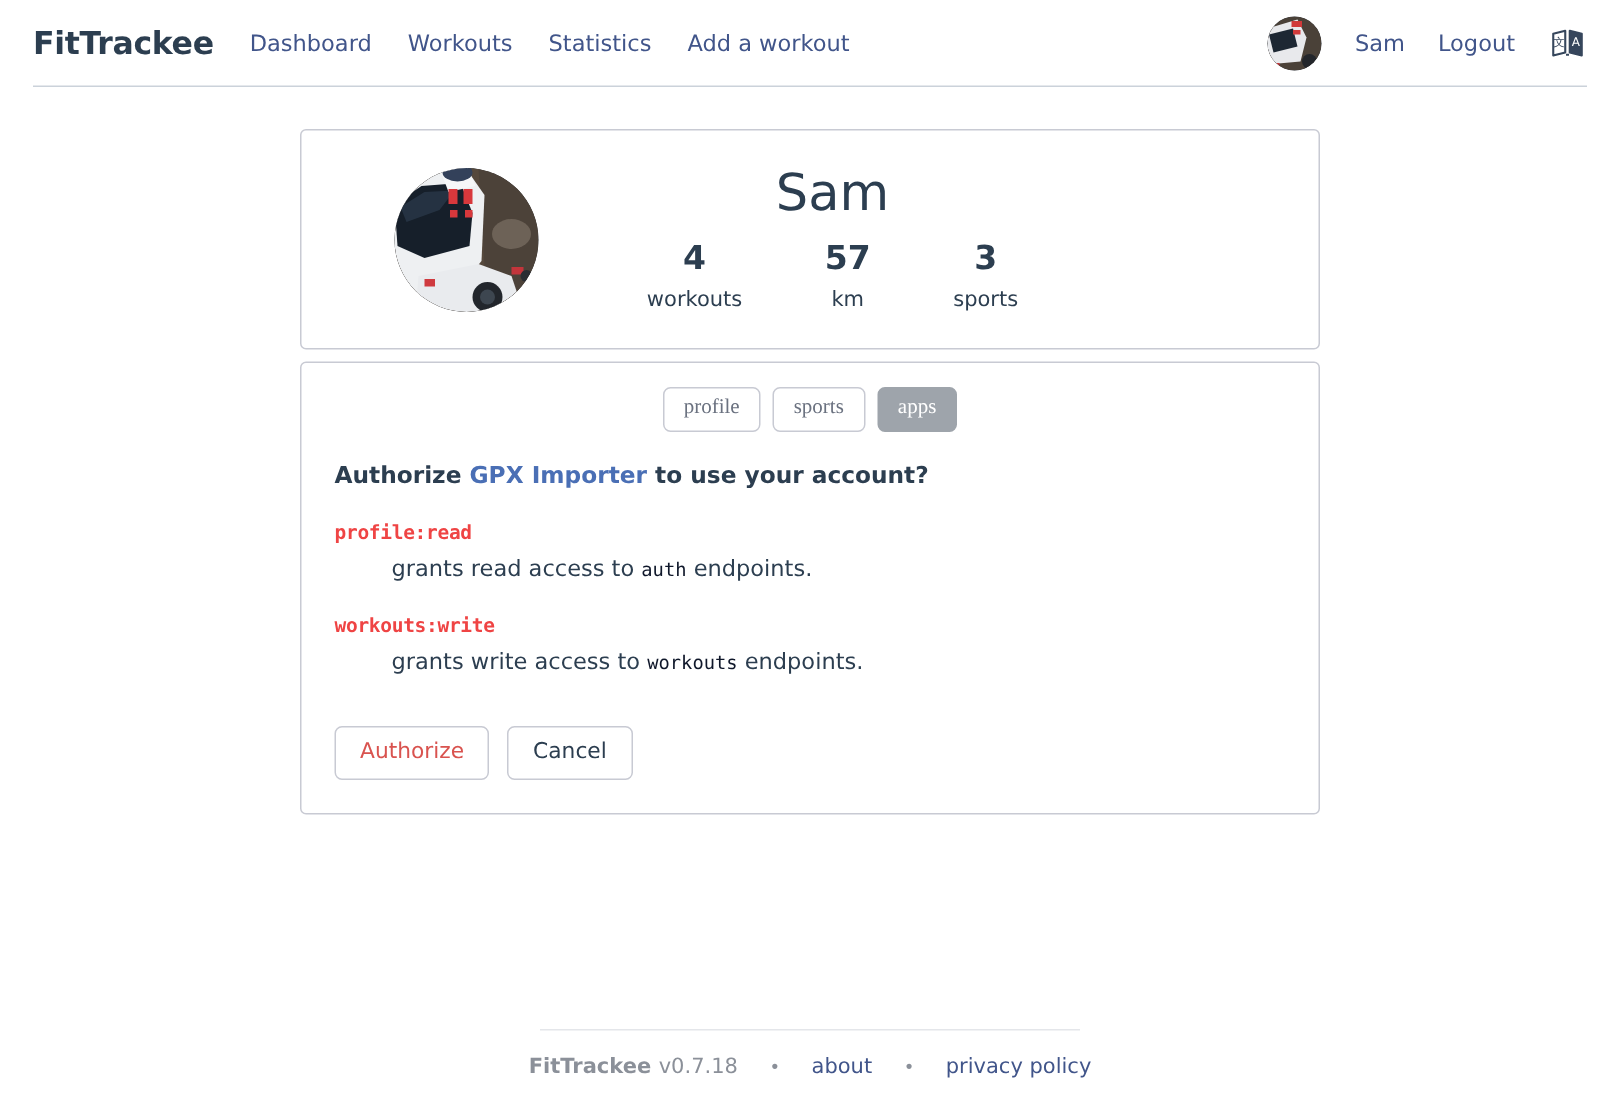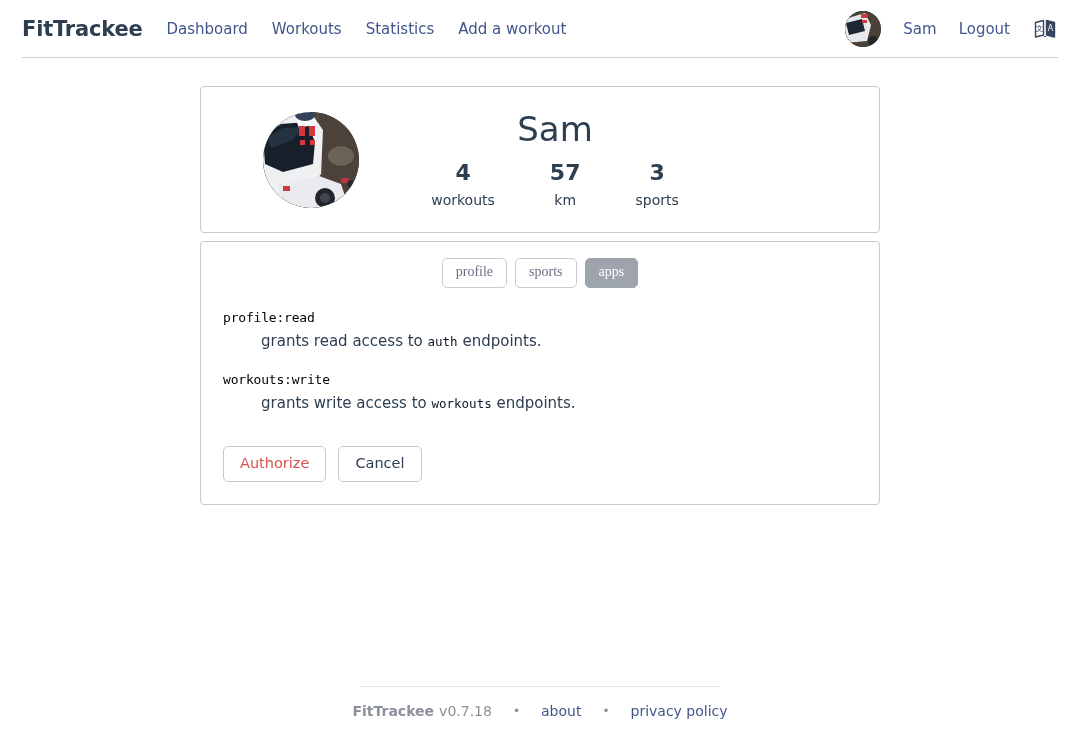--- a/index.html
+++ b/index.html
@@ -183,22 +183,22 @@
     color: #2c3e50;
     margin: 20px 0 0 2px;
   }
   .scope-block {
     margin-top: 22px;
     margin-left: 2px;
   }
   .scope-name {
     font-family: "DejaVu Sans Mono", "Liberation Mono", monospace;
     font-size: 13px;
-    font-weight: normal;
-    color: #000000;
+    font-weight: bold;
+    color: #ef4444;
     letter-spacing: -0.2px;
   }
   .scope-desc {
     font-size: 15px;
     color: #2c3e50;
     margin-top: 7px;
     margin-left: 38px;
   }
   .scope-desc code {
     font-family: "DejaVu Sans Mono", "Liberation Mono", monospace;
@@ -347,20 +347,23 @@
   </div>
 
   <div class="card auth-card">
 
     <div class="tabs">
       <button class="tab">profile</button>
       <button class="tab">sports</button>
       <button class="tab active">apps</button>
     </div>
 
+    <div class="auth-title">
+      <span>Authorize </span><span class="client">GPX Importer</span><span> to use your account?</span>
+    </div>
 
 
     <div class="scope-block">
       <div class="scope-name">profile:read</div>
       <div class="scope-desc">
         <span>grants read access to </span><code>auth</code><span> endpoints.</span>
       </div>
     </div>
 
     <div class="scope-block">

